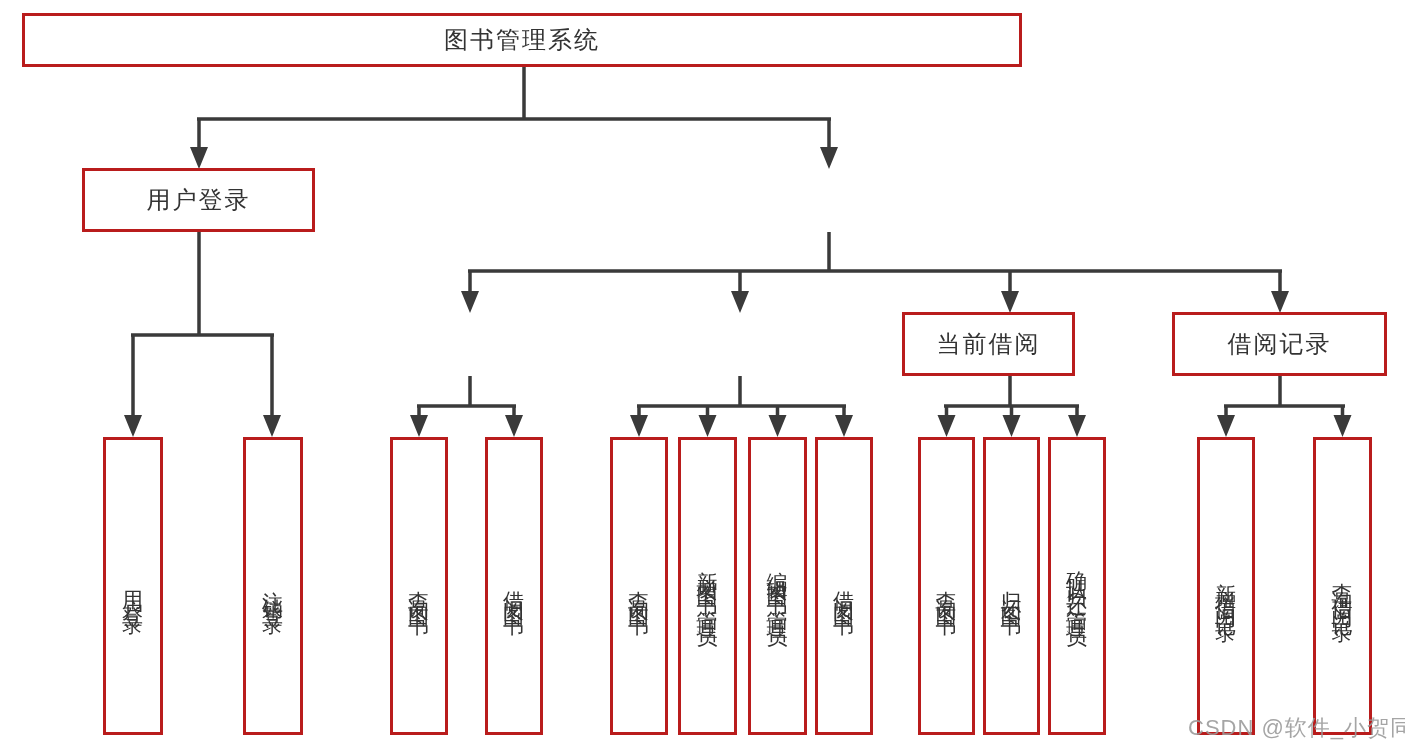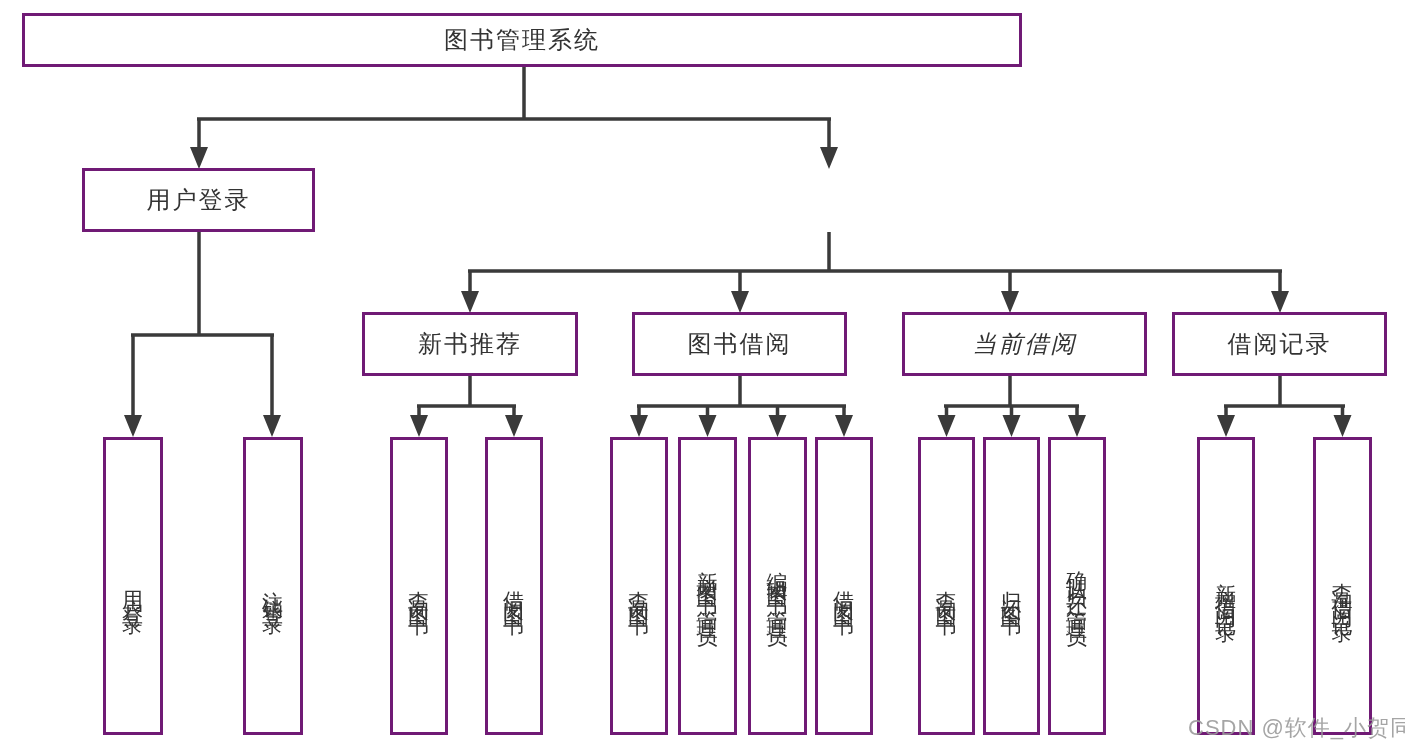--- a/index.html
+++ b/index.html
@@ -4,21 +4,21 @@
 <style>
   html,body{margin:0;padding:0;background:#ffffff;}
   body{
     width:1405px;height:747px;position:relative;overflow:hidden;
     font-family:"Liberation Sans","DejaVu Sans",sans-serif;
   }
   .canvas{position:absolute;inset:0;width:1405px;height:747px;}
   svg.connectors{position:absolute;left:0;top:0;z-index:1;}
   .node{
     position:absolute;z-index:2;box-sizing:border-box;
-    background:#ffffff;border:3px solid #701a75;
+    background:#ffffff;border:3px solid #b91c1c;
     display:flex;align-items:center;justify-content:center;
     color:#333333;
   }
   .h-node .lbl{
     font-size:24px;letter-spacing:2px;white-space:nowrap;color:#333333;
   }
   .root-node{top:13px;height:54px;}
   .l2{top:168px;height:64px;}
   .l3{top:312px;height:64px;}
   .leaf{top:437px;height:298px;border-width:3px;}
@@ -81,27 +81,21 @@
   </svg>
 
   <div class="node h-node root-node" style="left:22px;width:1000px;">
     <span class="lbl">图书管理系统</span>
   </div>
 
   <div class="node h-node l2" style="left:82px;width:233px;">
     <span class="lbl">用户登录</span>
   </div>
 
-  <div class="node h-node l3" style="left:362px;width:216px;">
-    <span class="lbl">新书推荐</span>
-  </div>
-  <div class="node h-node l3" style="left:632px;width:215px;">
-    <span class="lbl">图书借阅</span>
-  </div>
-  <div class="node h-node l3" style="left:902px;width:245px;font-style:italic;">
+  <div class="node h-node l3" style="left:902px;width:173px;">
     <span class="lbl">当前借阅</span>
   </div>
   <div class="node h-node l3" style="left:1172px;width:215px;">
     <span class="lbl">借阅记录</span>
   </div>
 
   <div class="node leaf" style="left:103px;width:60px;">
     <span class="lbl">用户登录</span>
   </div>
   <div class="node leaf" style="left:243px;width:60px;">

